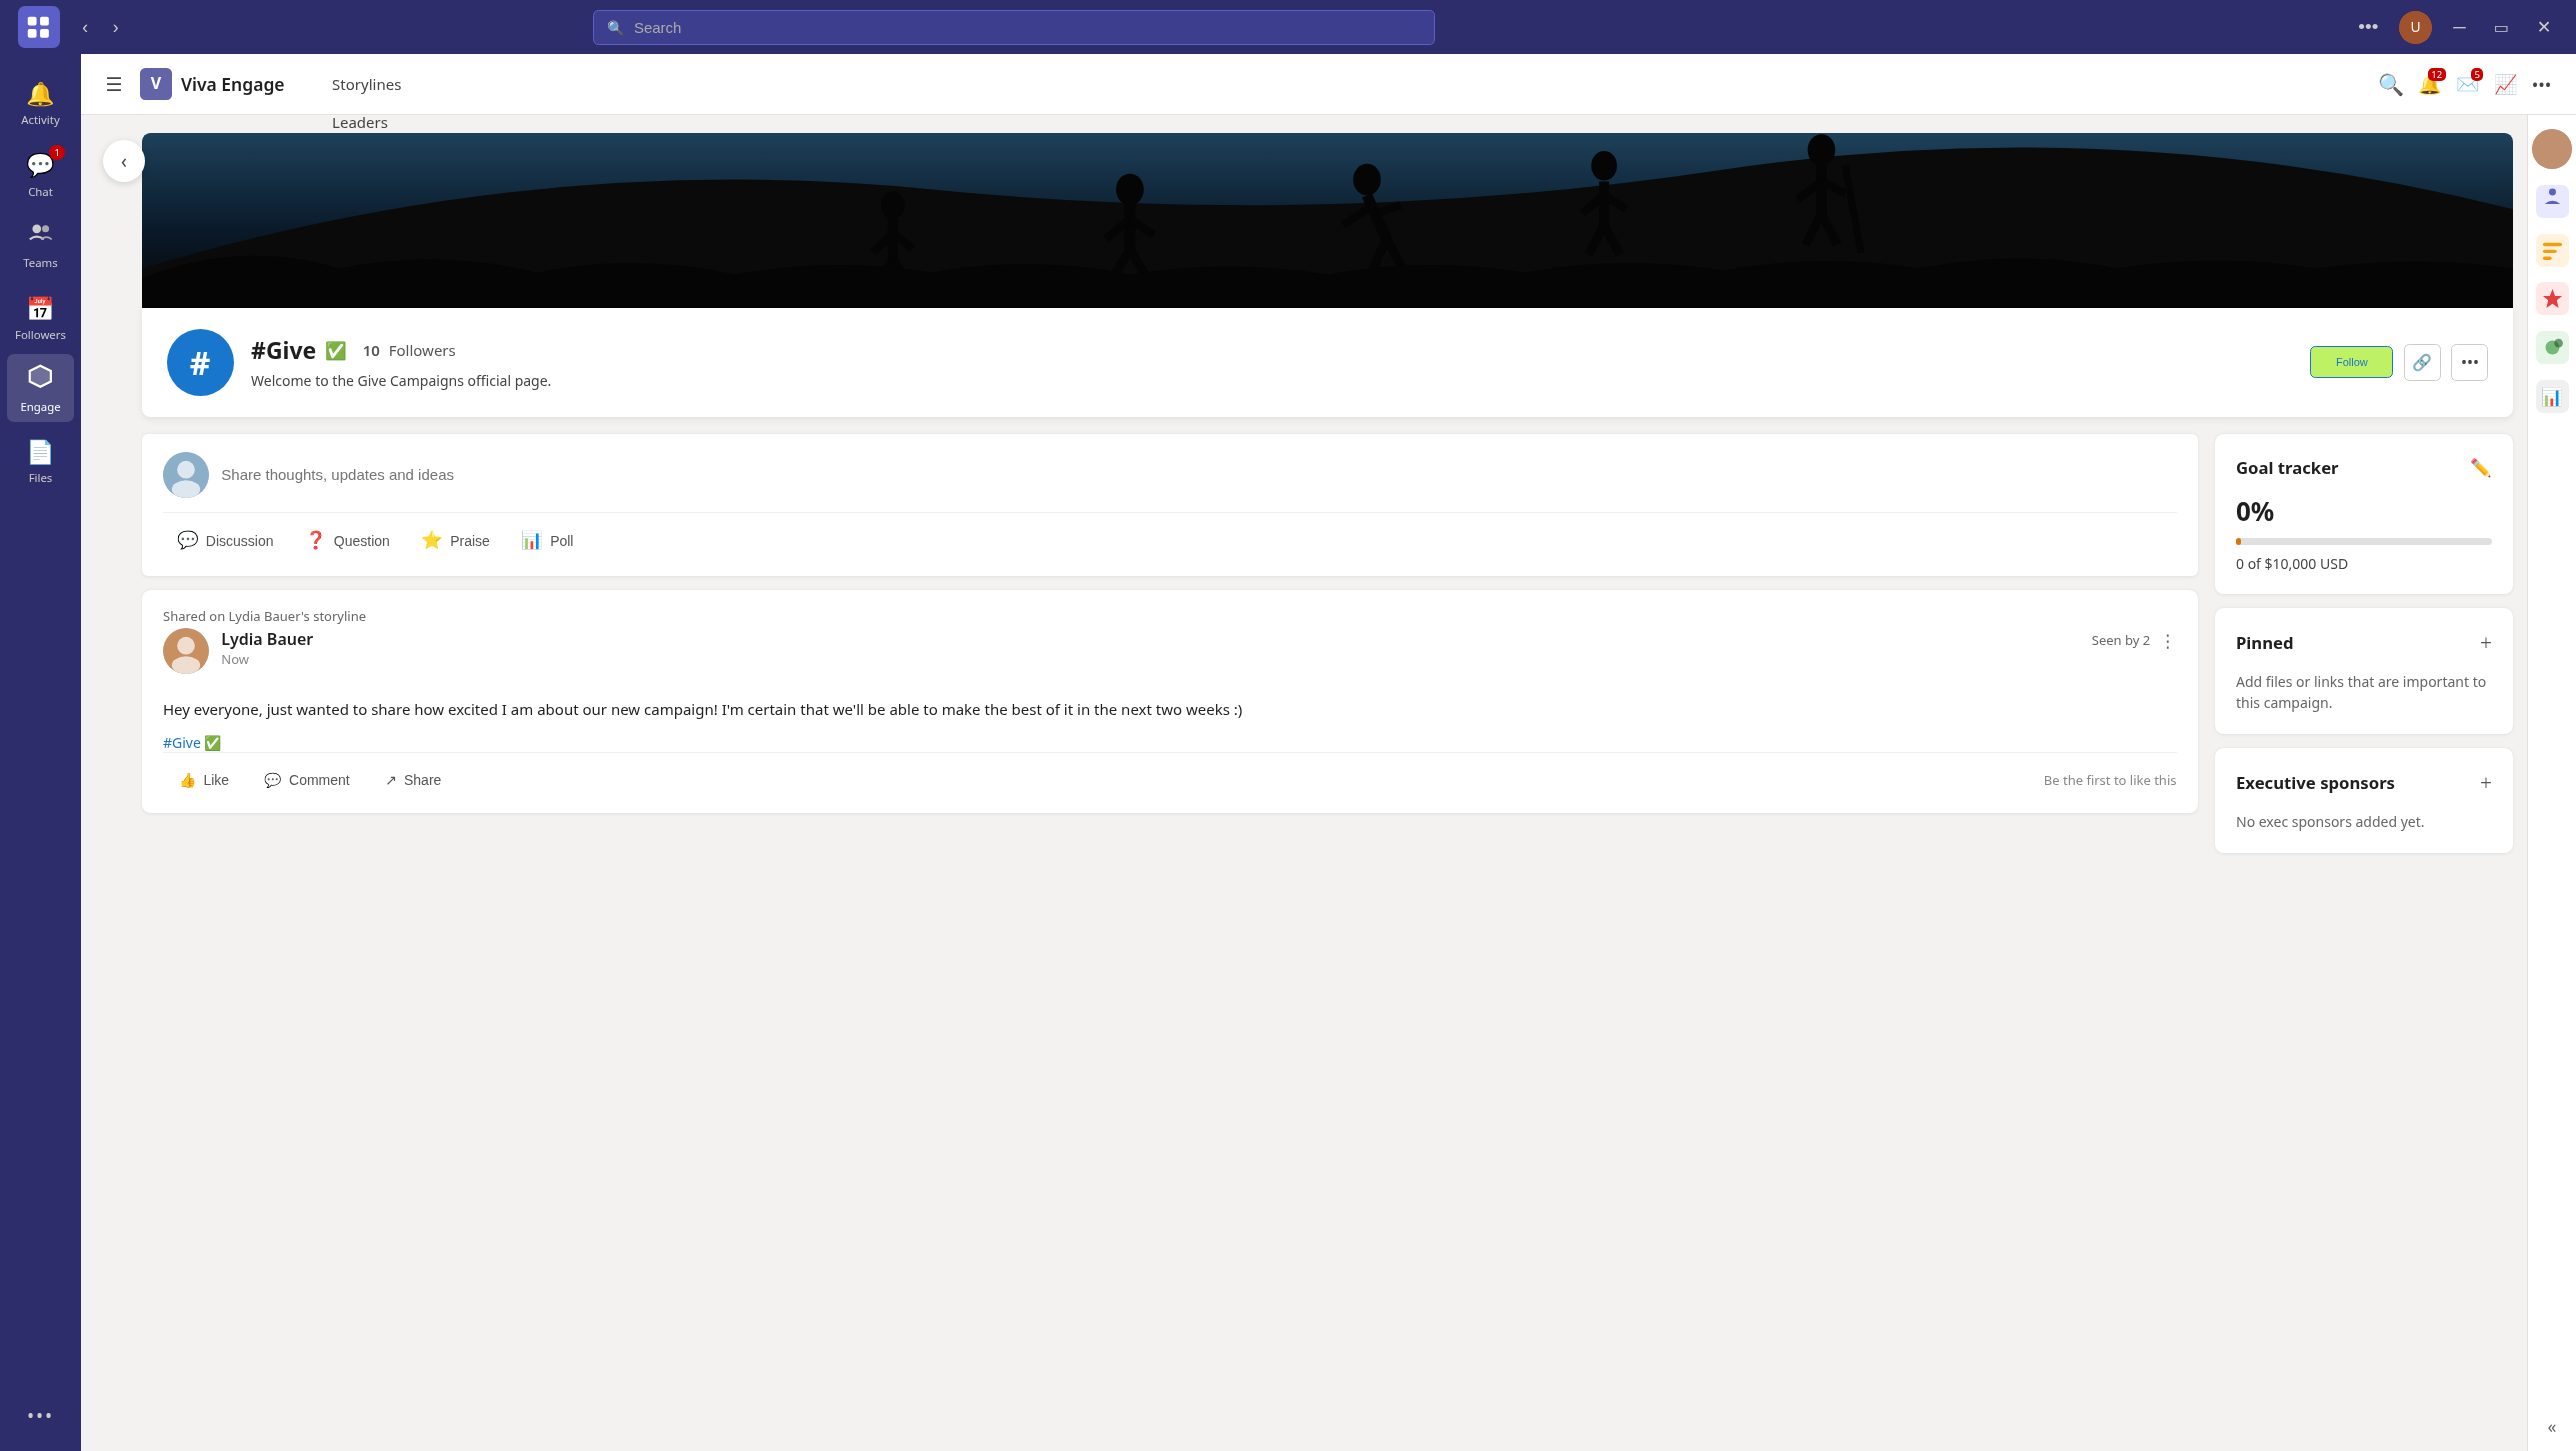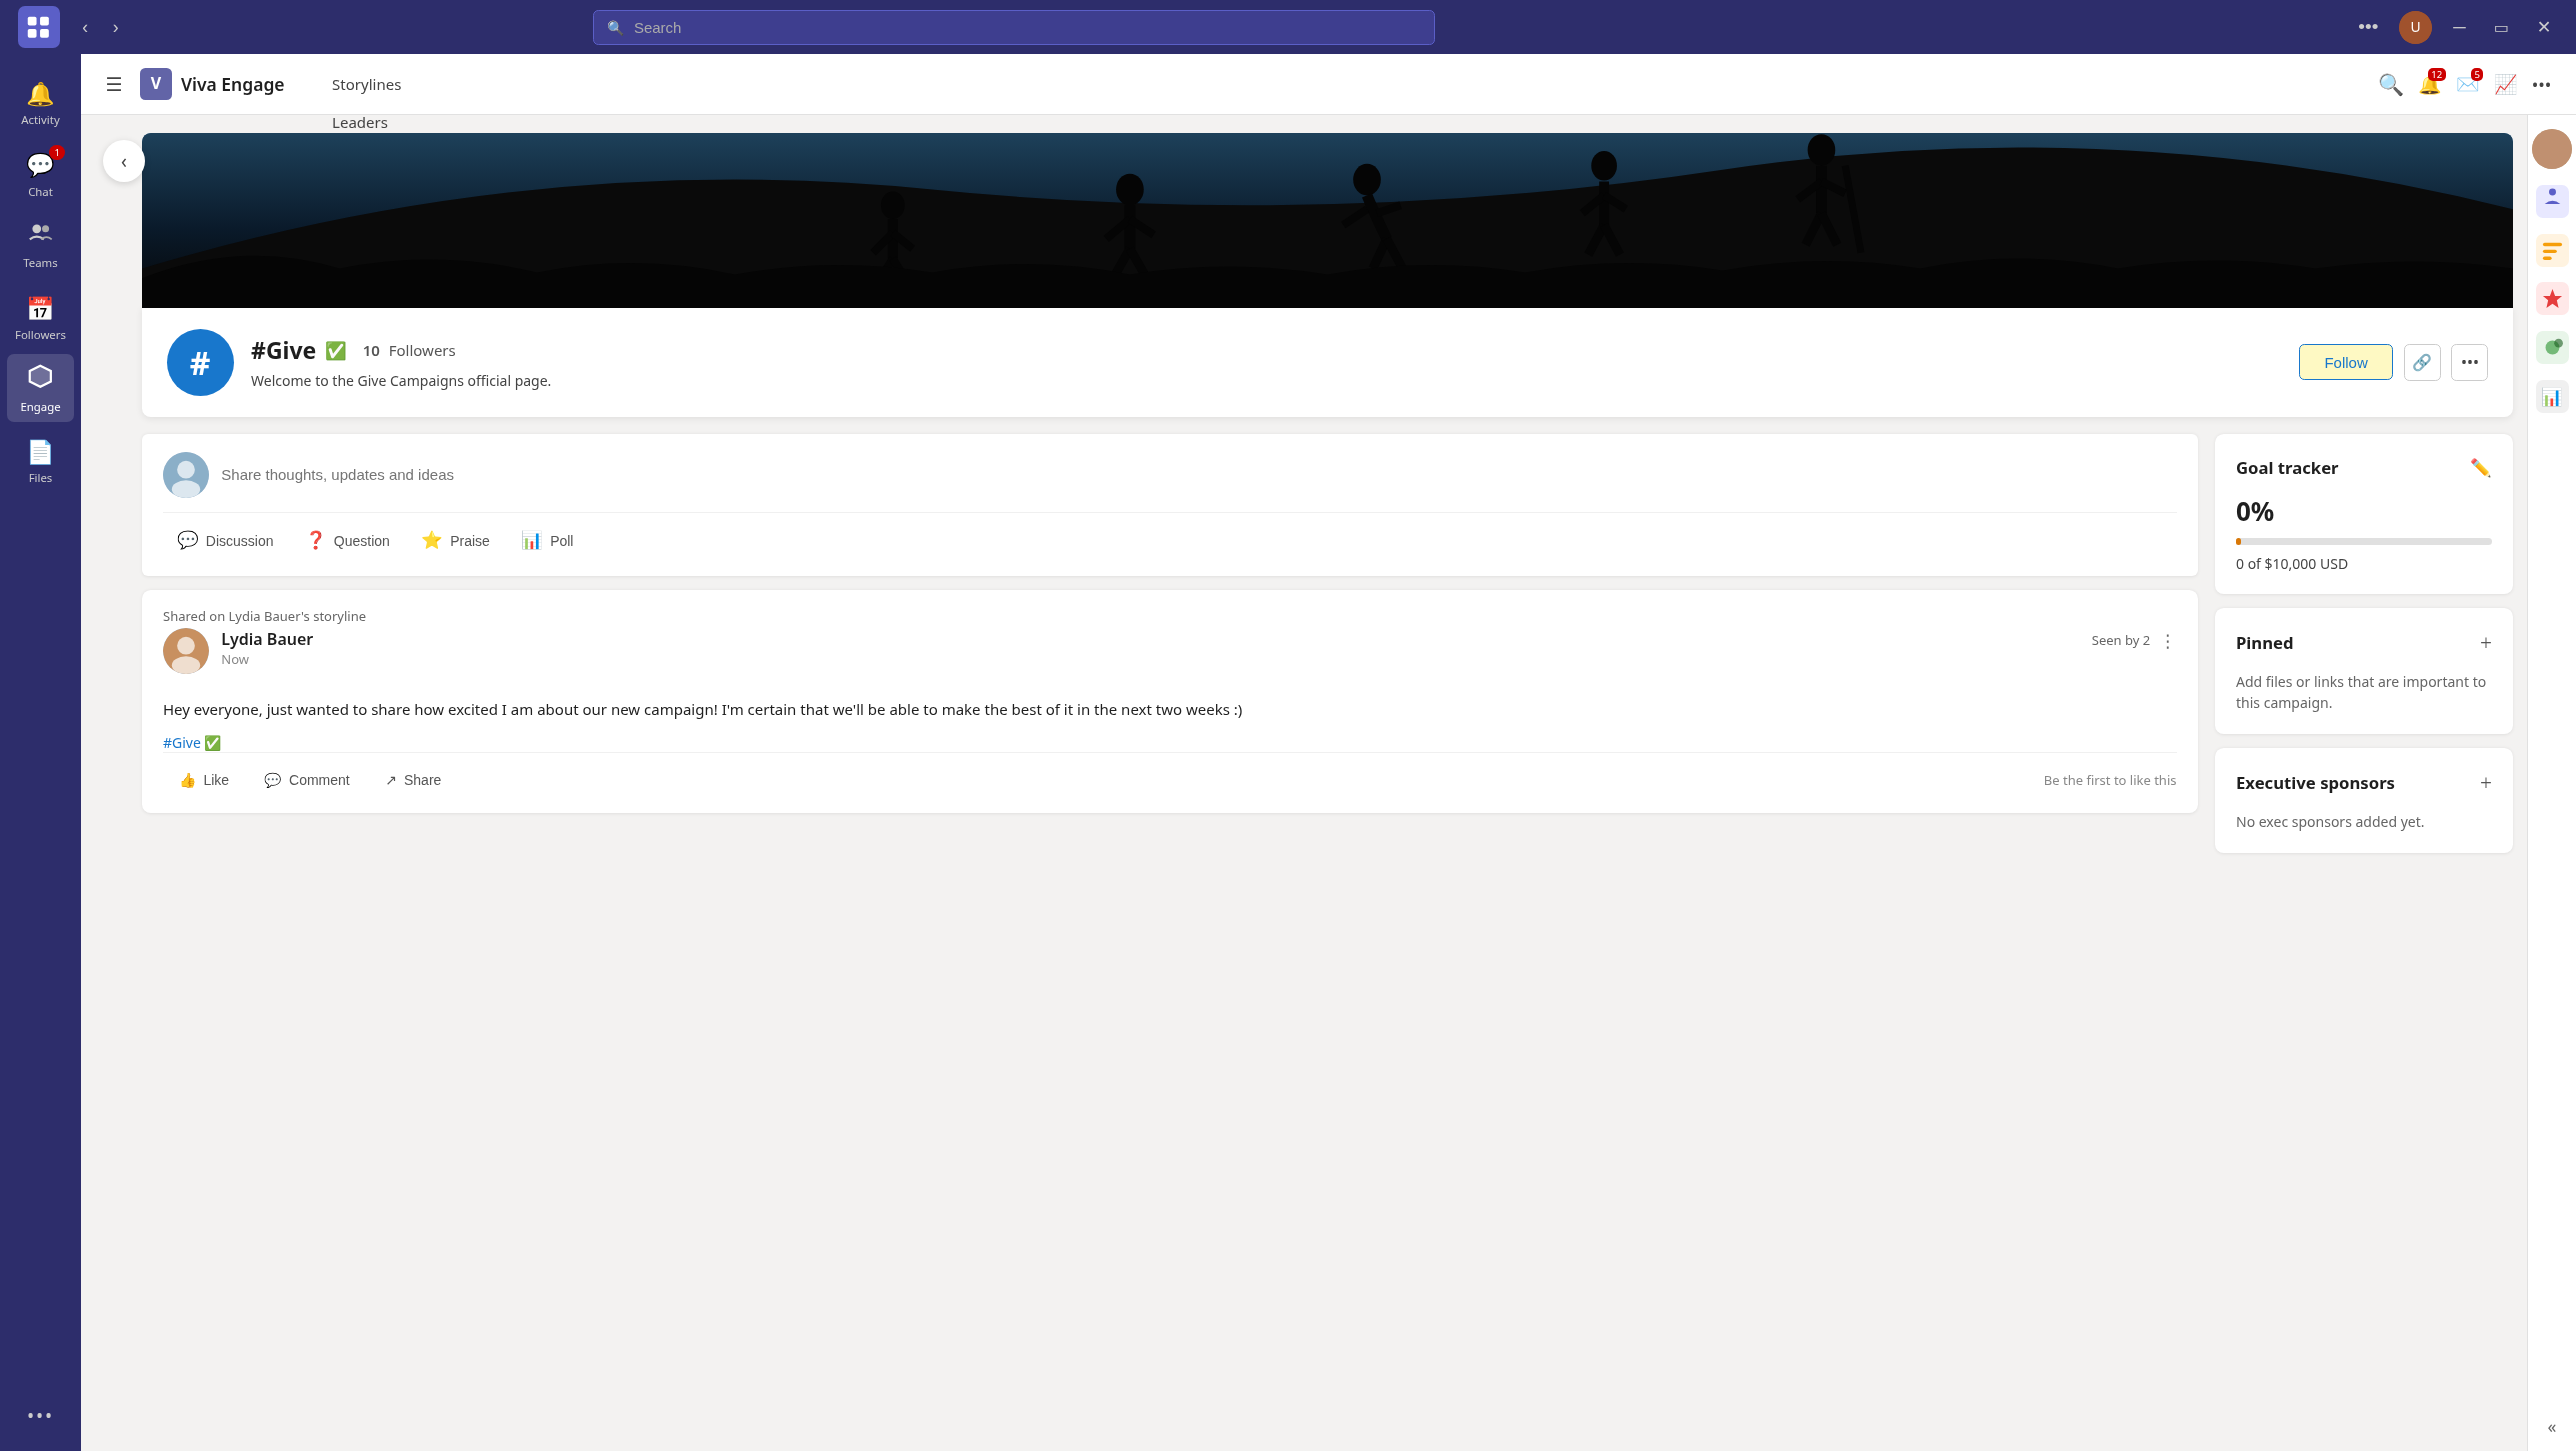--- a/index.html
+++ b/index.html
@@ -153,26 +153,26 @@
       color: white; font-size: 32px; font-weight: 700;
       flex-shrink: 0;
     }
     .community-info { flex: 1; }
     .community-name-row { display: flex; align-items: center; gap: 8.8px; margin-bottom: 5.3px; }
     .community-name { font-size: 23px; font-weight: 700; color: #1f1f1f; }
     .verified-badge { color: #1877cc; font-size: 17.5px; }
     .community-desc { font-size: 14px; color: #444; }
     .community-actions { display: flex; align-items: center; gap: 10.5px; }
     .follow-btn {
-      background: #fef9c3;
+      background: #bef264;
       border: 1.3px solid #1877cc;
       color: #1877cc;
       padding: 8.8px 24.6px;
       border-radius: 5.3px;
-      font-size: 15px;
+      font-size: 11px;
       cursor: pointer;
       font-weight: 500;
     }
     .action-icon-btn {
       width: 37px; height: 37px;
       border: 1.3px solid #ccc;
       border-radius: 5.3px;
       background: white;
       display: flex; align-items: center; justify-content: center;
       cursor: pointer; font-size: 16px; color: #444;

